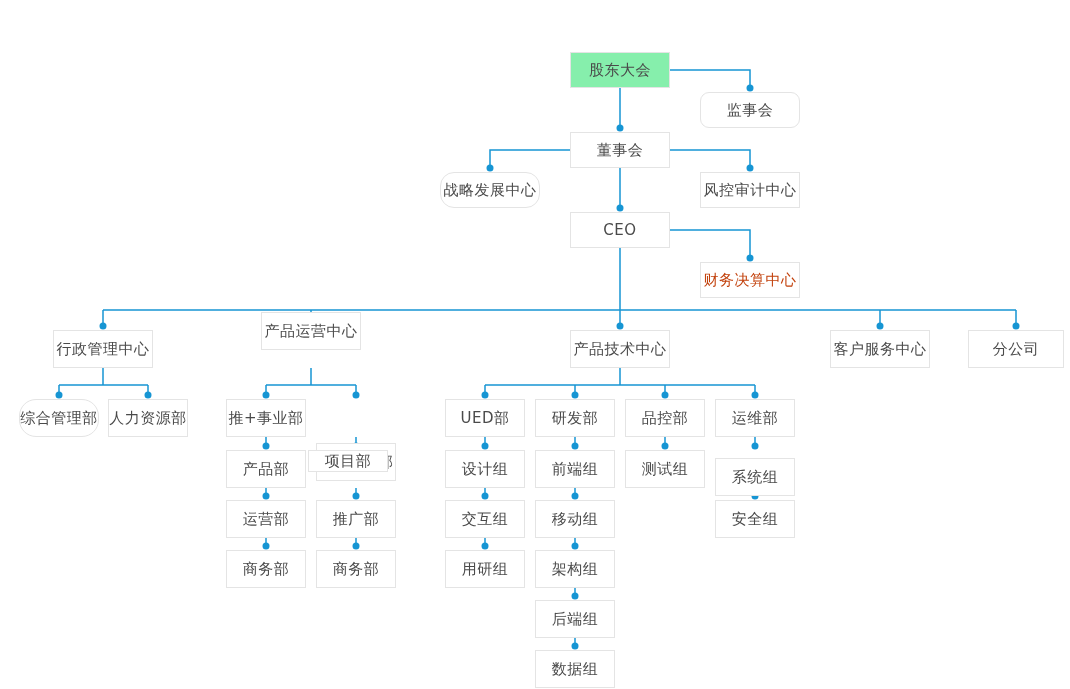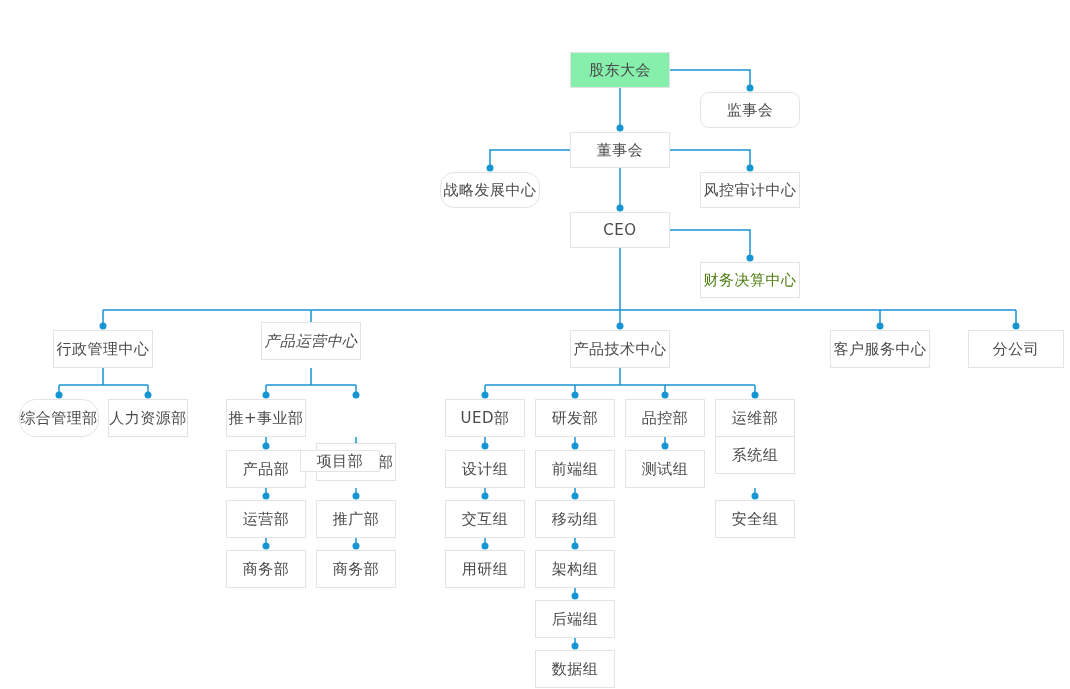--- a/index.html
+++ b/index.html
@@ -107,40 +107,40 @@
       <polyline points="755,488 755,496" fill="none" stroke="#1695d3" stroke-width="1.5"></polyline>
       <circle cx="755" cy="496" r="3.5" fill="#1695d3"></circle>
     </svg>
   <div id="nodes">
       <div class="org-box" style="left: 570px; top: 52px; width: 100px; height: 36px; border-color: rgb(228, 228, 228); background: #86efac; color: rgb(74, 74, 74);">股东大会</div>
       <div class="org-box" style="left: 700px; top: 92px; width: 100px; height: 36px; border-color: rgb(228, 228, 228); background: rgb(255, 255, 255); color: rgb(74, 74, 74); border-radius: 9px;">监事会</div>
       <div class="org-box" style="left: 570px; top: 132px; width: 100px; height: 36px; border-color: rgb(228, 228, 228); background: rgb(255, 255, 255); color: rgb(74, 74, 74);">董事会</div>
       <div class="org-box" style="left: 440px; top: 172px; width: 100px; height: 36px; border-color: rgb(228, 228, 228); background: rgb(255, 255, 255); color: rgb(74, 74, 74); border-radius: 14px;">战略发展中心</div>
       <div class="org-box" style="left: 700px; top: 172px; width: 100px; height: 36px; border-color: rgb(228, 228, 228); background: rgb(255, 255, 255); color: rgb(74, 74, 74);">风控审计中心</div>
       <div class="org-box" style="left: 570px; top: 212px; width: 100px; height: 36px; border-color: rgb(228, 228, 228); background: rgb(255, 255, 255); color: rgb(74, 74, 74);">CEO</div>
-      <div class="org-box" style="left: 700px; top: 262px; width: 100px; height: 36px; border-color: rgb(228, 228, 228); background: rgb(255, 255, 255); color: #4d7c0f;">财务决算中心</div>
+      <div class="org-box" style="left: 700px; top: 262px; width: 100px; height: 36px; border-color: rgb(228, 228, 228); background: rgb(255, 255, 255); color: #c2410c;">财务决算中心</div>
       <div class="org-box" style="left: 53px; top: 330px; width: 100px; height: 38px; border-color: rgb(228, 228, 228); background: rgb(255, 255, 255); color: rgb(74, 74, 74);">行政管理中心</div>
-      <div class="org-box" style="left: 261px; top: 322px; width: 100px; height: 38px; border-color: rgb(228, 228, 228); background: rgb(255, 255, 255); color: rgb(74, 74, 74); font-style: italic;">产品运营中心</div>
+      <div class="org-box" style="left: 261px; top: 312px; width: 100px; height: 38px; border-color: rgb(228, 228, 228); background: rgb(255, 255, 255); color: rgb(74, 74, 74);">产品运营中心</div>
       <div class="org-box" style="left: 570px; top: 330px; width: 100px; height: 38px; border-color: rgb(228, 228, 228); background: rgb(255, 255, 255); color: rgb(74, 74, 74);">产品技术中心</div>
       <div class="org-box" style="left: 830px; top: 330px; width: 100px; height: 38px; border-color: rgb(228, 228, 228); background: rgb(255, 255, 255); color: rgb(74, 74, 74);">客户服务中心</div>
       <div class="org-box" style="left: 968px; top: 330px; width: 96px; height: 38px; border-color: rgb(228, 228, 228); background: rgb(255, 255, 255); color: rgb(74, 74, 74);">分公司</div>
       <div class="org-box" style="left: 19px; top: 399px; width: 80px; height: 38px; border-color: rgb(228, 228, 228); background: rgb(255, 255, 255); color: rgb(74, 74, 74); border-radius: 17px;">综合管理部</div>
       <div class="org-box" style="left: 108px; top: 399px; width: 80px; height: 38px; border-color: rgb(228, 228, 228); background: rgb(255, 255, 255); color: rgb(74, 74, 74);">人力资源部</div>
       <div class="org-box" style="left: 226px; top: 399px; width: 80px; height: 38px; border-color: rgb(228, 228, 228); background: rgb(255, 255, 255); color: rgb(74, 74, 74);">推+事业部</div>
       <div class="org-box" style="left: 316px; top: 399px; width: 80px; height: 38px; border-color: rgb(228, 228, 228); background: rgb(255, 255, 255); color: rgb(74, 74, 74); margin-top: 44px;">网+事业部</div>
       <div class="org-box" style="left: 445px; top: 399px; width: 80px; height: 38px; border-color: rgb(228, 228, 228); background: rgb(255, 255, 255); color: rgb(74, 74, 74);">UED部</div>
       <div class="org-box" style="left: 535px; top: 399px; width: 80px; height: 38px; border-color: rgb(228, 228, 228); background: rgb(255, 255, 255); color: rgb(74, 74, 74);">研发部</div>
       <div class="org-box" style="left: 625px; top: 399px; width: 80px; height: 38px; border-color: rgb(228, 228, 228); background: rgb(255, 255, 255); color: rgb(74, 74, 74);">品控部</div>
       <div class="org-box" style="left: 715px; top: 399px; width: 80px; height: 38px; border-color: rgb(228, 228, 228); background: rgb(255, 255, 255); color: rgb(74, 74, 74);">运维部</div>
       <div class="org-box" style="left: 226px; top: 450px; width: 80px; height: 38px; border-color: rgb(228, 228, 228); background: rgb(255, 255, 255); color: rgb(74, 74, 74);">产品部</div>
-      <div class="org-box" style="left: 300px; top: 450px; width: 80px; height: 22px; border-color: rgb(228, 228, 228); background: rgb(255, 255, 255); color: rgb(74, 74, 74);">项目部</div>
+      <div class="org-box" style="left: 308px; top: 450px; width: 80px; height: 22px; border-color: rgb(228, 228, 228); background: rgb(255, 255, 255); color: rgb(74, 74, 74);">项目部</div>
       <div class="org-box" style="left: 445px; top: 450px; width: 80px; height: 38px; border-color: rgb(228, 228, 228); background: rgb(255, 255, 255); color: rgb(74, 74, 74);">设计组</div>
       <div class="org-box" style="left: 535px; top: 450px; width: 80px; height: 38px; border-color: rgb(228, 228, 228); background: rgb(255, 255, 255); color: rgb(74, 74, 74);">前端组</div>
       <div class="org-box" style="left: 625px; top: 450px; width: 80px; height: 38px; border-color: rgb(228, 228, 228); background: rgb(255, 255, 255); color: rgb(74, 74, 74);">测试组</div>
-      <div class="org-box" style="left: 715px; top: 436px; width: 80px; height: 38px; border-color: rgb(228, 228, 228); background: rgb(255, 255, 255); color: rgb(74, 74, 74);">系统组</div>
+      <div class="org-box" style="left: 715px; top: 458px; width: 80px; height: 38px; border-color: rgb(228, 228, 228); background: rgb(255, 255, 255); color: rgb(74, 74, 74);">系统组</div>
       <div class="org-box" style="left: 226px; top: 500px; width: 80px; height: 38px; border-color: rgb(228, 228, 228); background: rgb(255, 255, 255); color: rgb(74, 74, 74);">运营部</div>
       <div class="org-box" style="left: 316px; top: 500px; width: 80px; height: 38px; border-color: rgb(228, 228, 228); background: rgb(255, 255, 255); color: rgb(74, 74, 74);">推广部</div>
       <div class="org-box" style="left: 445px; top: 500px; width: 80px; height: 38px; border-color: rgb(228, 228, 228); background: rgb(255, 255, 255); color: rgb(74, 74, 74);">交互组</div>
       <div class="org-box" style="left: 535px; top: 500px; width: 80px; height: 38px; border-color: rgb(228, 228, 228); background: rgb(255, 255, 255); color: rgb(74, 74, 74);">移动组</div>
       <div class="org-box" style="left: 715px; top: 500px; width: 80px; height: 38px; border-color: rgb(228, 228, 228); background: rgb(255, 255, 255); color: rgb(74, 74, 74);">安全组</div>
       <div class="org-box" style="left: 226px; top: 550px; width: 80px; height: 38px; border-color: rgb(228, 228, 228); background: rgb(255, 255, 255); color: rgb(74, 74, 74);">商务部</div>
       <div class="org-box" style="left: 316px; top: 550px; width: 80px; height: 38px; border-color: rgb(228, 228, 228); background: rgb(255, 255, 255); color: rgb(74, 74, 74);">商务部</div>
       <div class="org-box" style="left: 445px; top: 550px; width: 80px; height: 38px; border-color: rgb(228, 228, 228); background: rgb(255, 255, 255); color: rgb(74, 74, 74);">用研组</div>
       <div class="org-box" style="left: 535px; top: 550px; width: 80px; height: 38px; border-color: rgb(228, 228, 228); background: rgb(255, 255, 255); color: rgb(74, 74, 74);">架构组</div>
       <div class="org-box" style="left: 535px; top: 600px; width: 80px; height: 38px; border-color: rgb(228, 228, 228); background: rgb(255, 255, 255); color: rgb(74, 74, 74);">后端组</div>

